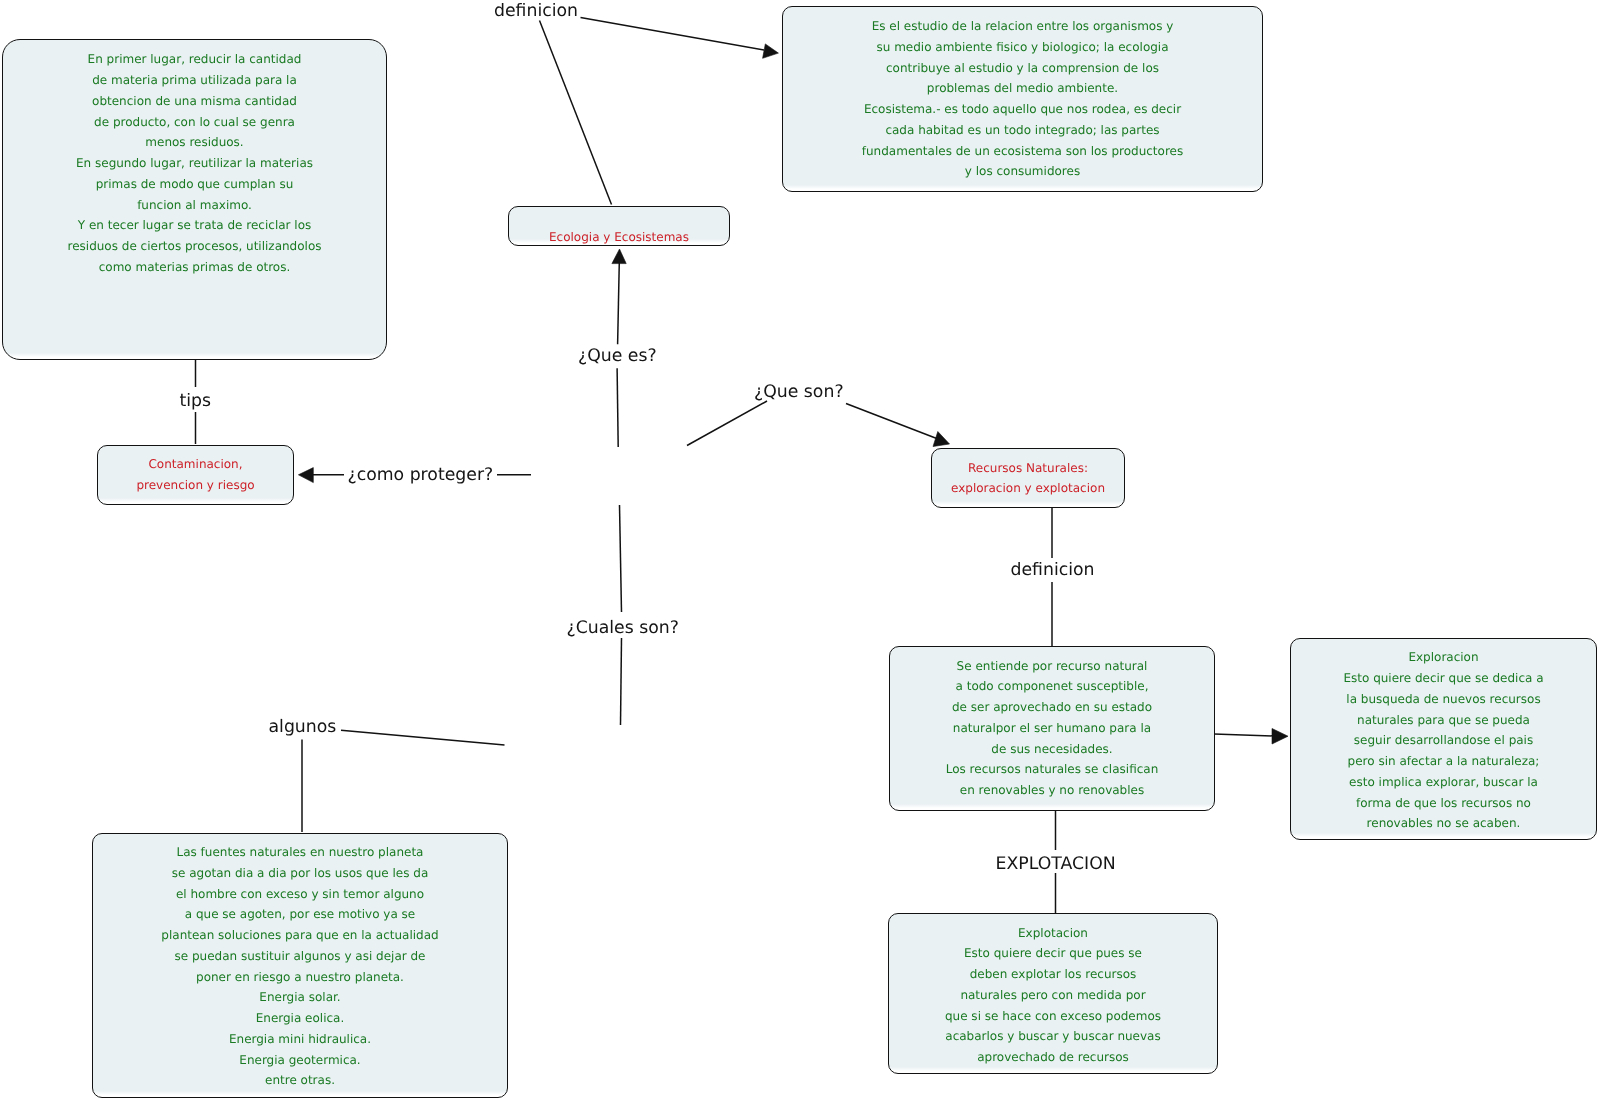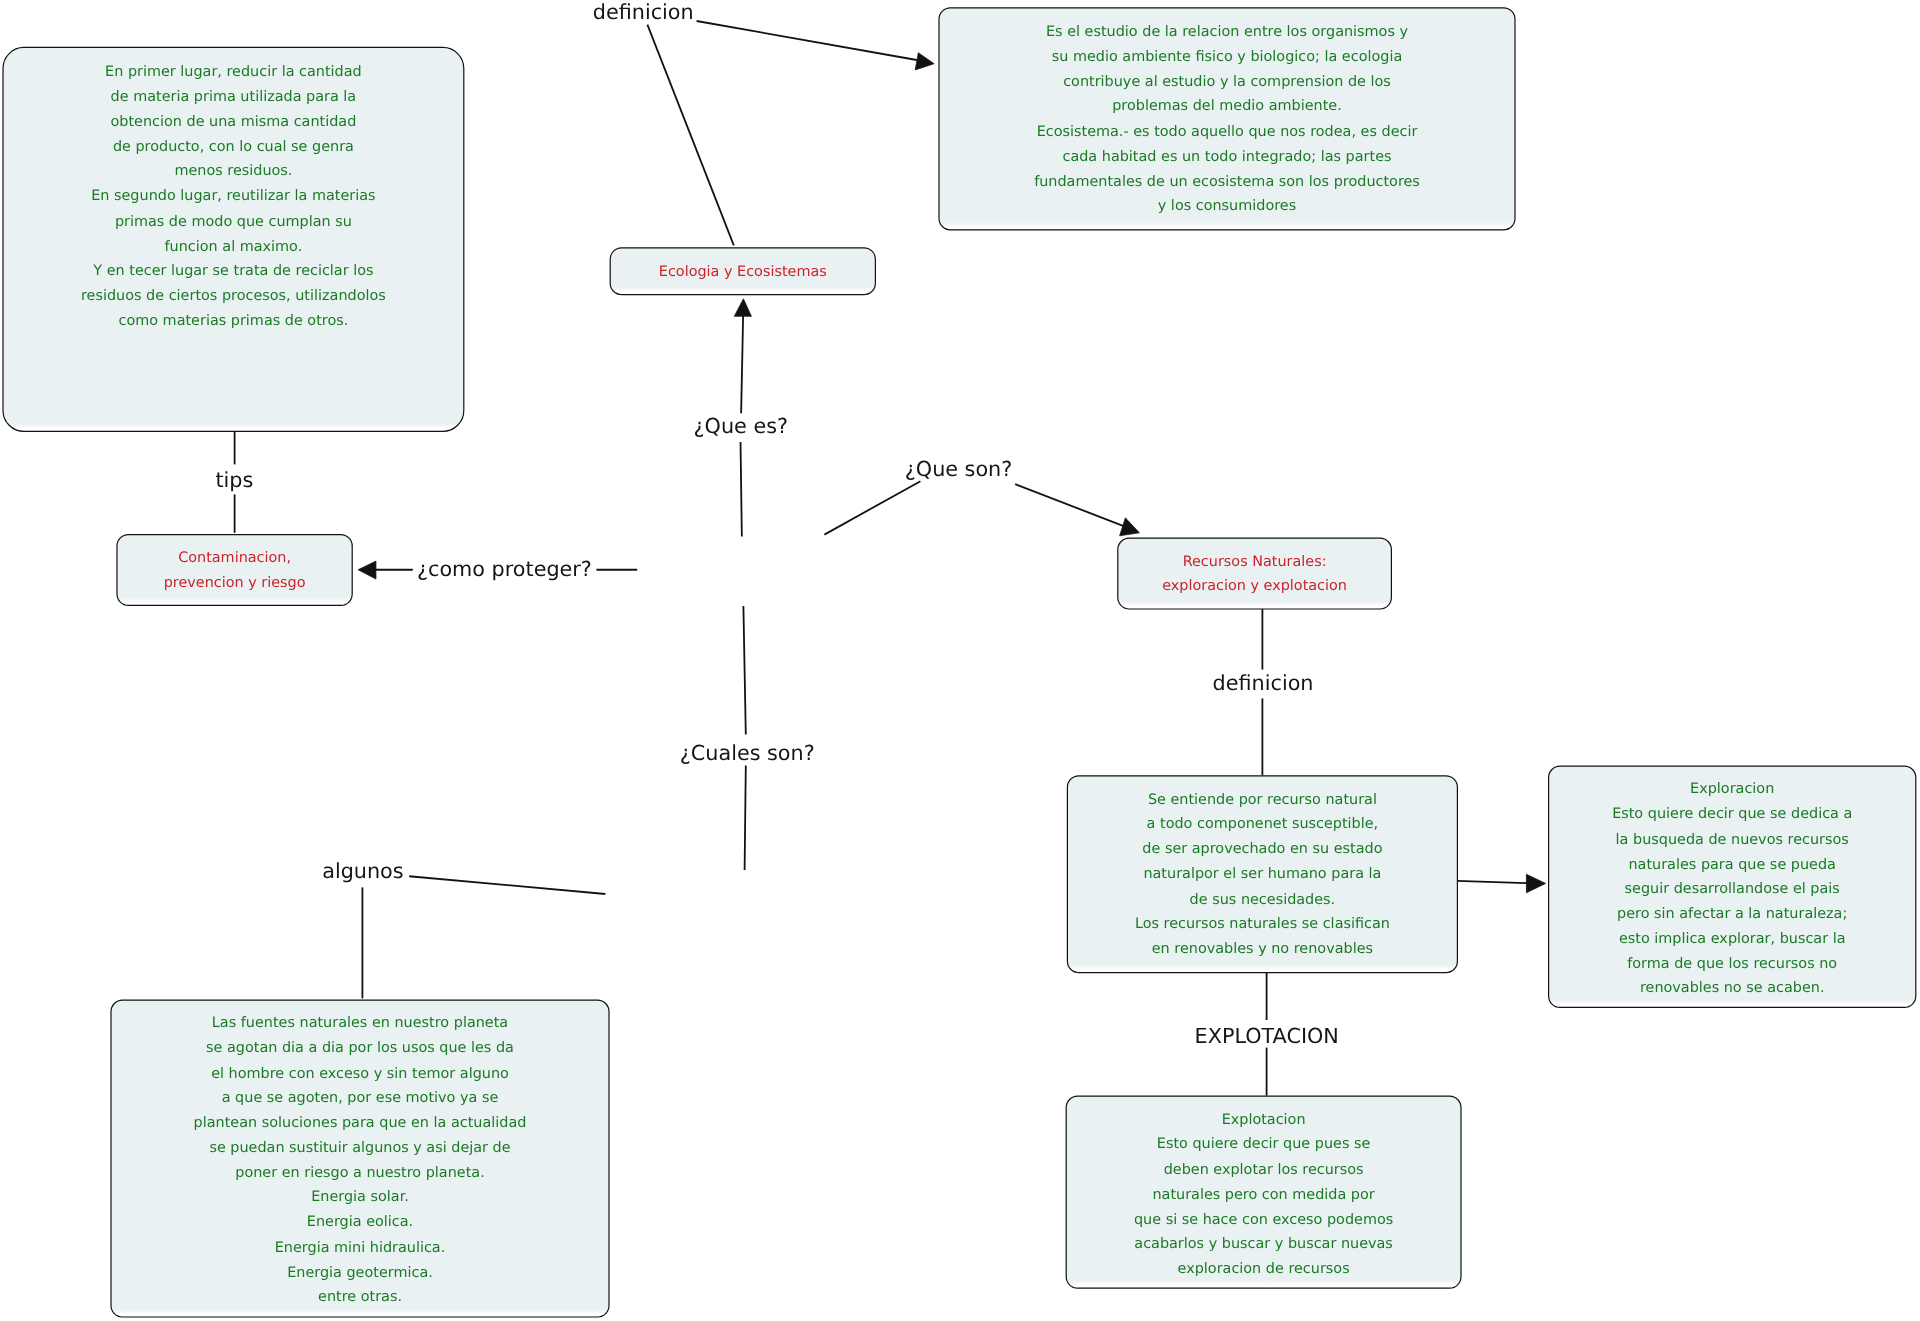--- a/index.html
+++ b/index.html
@@ -47,40 +47,40 @@
       <line x1="1055.5" y1="873" x2="1055.5" y2="913"></line>
     </g>
   </svg>
 
   <div class="node note" style="left:2px;top:39px;width:385px;height:321px;padding-top:9.3px;border-radius:18px;">
       <div class="inner"><div class="ln">En primer lugar, reducir la cantidad</div><div class="ln">de materia prima utilizada para la</div><div class="ln">obtencion de una misma cantidad</div><div class="ln">de producto, con lo cual se genra</div><div class="ln">menos residuos.</div><div class="ln">En segundo lugar, reutilizar la materias</div><div class="ln">primas de modo que cumplan su</div><div class="ln">funcion al maximo.</div><div class="ln">Y en tecer lugar se trata de reciclar los</div><div class="ln">residuos de ciertos procesos, utilizandolos</div><div class="ln">como materias primas de otros.</div></div>
     </div>
   <div class="node note" style="left:782px;top:6px;width:481px;height:186px;padding-top:9.2px;">
       <div class="inner"><div class="ln">Es el estudio de la relacion entre los organismos y</div><div class="ln">su medio ambiente fisico y biologico; la ecologia</div><div class="ln">contribuye al estudio y la comprension de los</div><div class="ln">problemas del medio ambiente.</div><div class="ln">Ecosistema.- es todo aquello que nos rodea, es decir</div><div class="ln">cada habitad es un todo integrado; las partes</div><div class="ln">fundamentales de un ecosistema son los productores</div><div class="ln">y los consumidores</div></div>
     </div>
-  <div class="node concept" style="left:508px;top:206px;width:222px;height:40px;padding-top:9px;">
+  <div class="node concept" style="left:508px;top:206px;width:222px;height:40px;padding-top:20px;">
       <div class="inner"><div class="ln">Ecologia y Ecosistemas</div></div>
     </div>
   <div class="node concept" style="left:97px;top:445px;width:197px;height:60px;padding-top:8.4px;">
       <div class="inner"><div class="ln">Contaminacion,</div><div class="ln">prevencion y riesgo</div></div>
     </div>
-  <div class="node concept" style="left:931px;top:448px;width:229px;height:60px;padding-top:8.5px;">
+  <div class="node concept" style="left:931px;top:448px;width:194px;height:60px;padding-top:8.5px;">
       <div class="inner"><div class="ln">Recursos Naturales:</div><div class="ln">exploracion y explotacion</div></div>
     </div>
   <div class="node note" style="left:92px;top:833px;width:416px;height:265px;padding-top:8.2px;">
       <div class="inner"><div class="ln">Las fuentes naturales en nuestro planeta</div><div class="ln">se agotan dia a dia por los usos que les da</div><div class="ln">el hombre con exceso y sin temor alguno</div><div class="ln">a que se agoten, por ese motivo ya se</div><div class="ln">plantean soluciones para que en la actualidad</div><div class="ln">se puedan sustituir algunos y asi dejar de</div><div class="ln">poner en riesgo a nuestro planeta.</div><div class="ln">Energia solar.</div><div class="ln">Energia eolica.</div><div class="ln">Energia mini hidraulica.</div><div class="ln">Energia geotermica.</div><div class="ln">entre otras.</div></div>
     </div>
   <div class="node note" style="left:889px;top:646px;width:326px;height:165px;padding-top:8.7px;">
       <div class="inner"><div class="ln">Se entiende por recurso natural</div><div class="ln">a todo componenet susceptible,</div><div class="ln">de ser aprovechado en su estado</div><div class="ln">naturalpor el ser humano para la</div><div class="ln">de sus necesidades.</div><div class="ln">Los recursos naturales se clasifican</div><div class="ln">en renovables y no renovables</div></div>
     </div>
   <div class="node note" style="left:1290px;top:638px;width:307px;height:202px;padding-top:8.3px;">
       <div class="inner"><div class="ln">Exploracion</div><div class="ln">Esto quiere decir que se dedica a</div><div class="ln">la busqueda de nuevos recursos</div><div class="ln">naturales para que se pueda</div><div class="ln">seguir desarrollandose el pais</div><div class="ln">pero sin afectar a la naturaleza;</div><div class="ln">esto implica explorar, buscar la</div><div class="ln">forma de que los recursos no</div><div class="ln">renovables no se acaben.</div></div>
     </div>
   <div class="node note" style="left:888px;top:913px;width:330px;height:161px;padding-top:8.5px;">
-      <div class="inner"><div class="ln">Explotacion</div><div class="ln">Esto quiere decir que pues se</div><div class="ln">deben explotar los recursos</div><div class="ln">naturales pero con medida por</div><div class="ln">que si se hace con exceso podemos</div><div class="ln">acabarlos y buscar y buscar nuevas</div><div class="ln">exploracion de recursos</div></div>
+      <div class="inner"><div class="ln">Explotacion</div><div class="ln">Esto quiere decir que pues se</div><div class="ln">deben explotar los recursos</div><div class="ln">naturales pero con medida por</div><div class="ln">que si se hace con exceso podemos</div><div class="ln">acabarlos y buscar y buscar nuevas</div><div class="ln">aprovechado de recursos</div></div>
     </div>
   <div class="lbl" style="left:494px;top:0.5px;">definicion</div>
   <div class="lbl" style="left:179.5px;top:390.5px;">tips</div>
   <div class="lbl" style="left:578px;top:346px;">¿Que es?</div>
   <div class="lbl" style="left:754px;top:381.5px;">¿Que son?</div>
   <div class="lbl" style="left:347.5px;top:464.5px;">¿como proteger?</div>
   <div class="lbl" style="left:566.5px;top:617.5px;">¿Cuales son?</div>
   <div class="lbl" style="left:268.5px;top:716.5px;">algunos</div>
   <div class="lbl" style="left:1010.5px;top:559.5px;">definicion</div>
   <div class="lbl" style="left:995.5px;top:854px;">EXPLOTACION</div>

